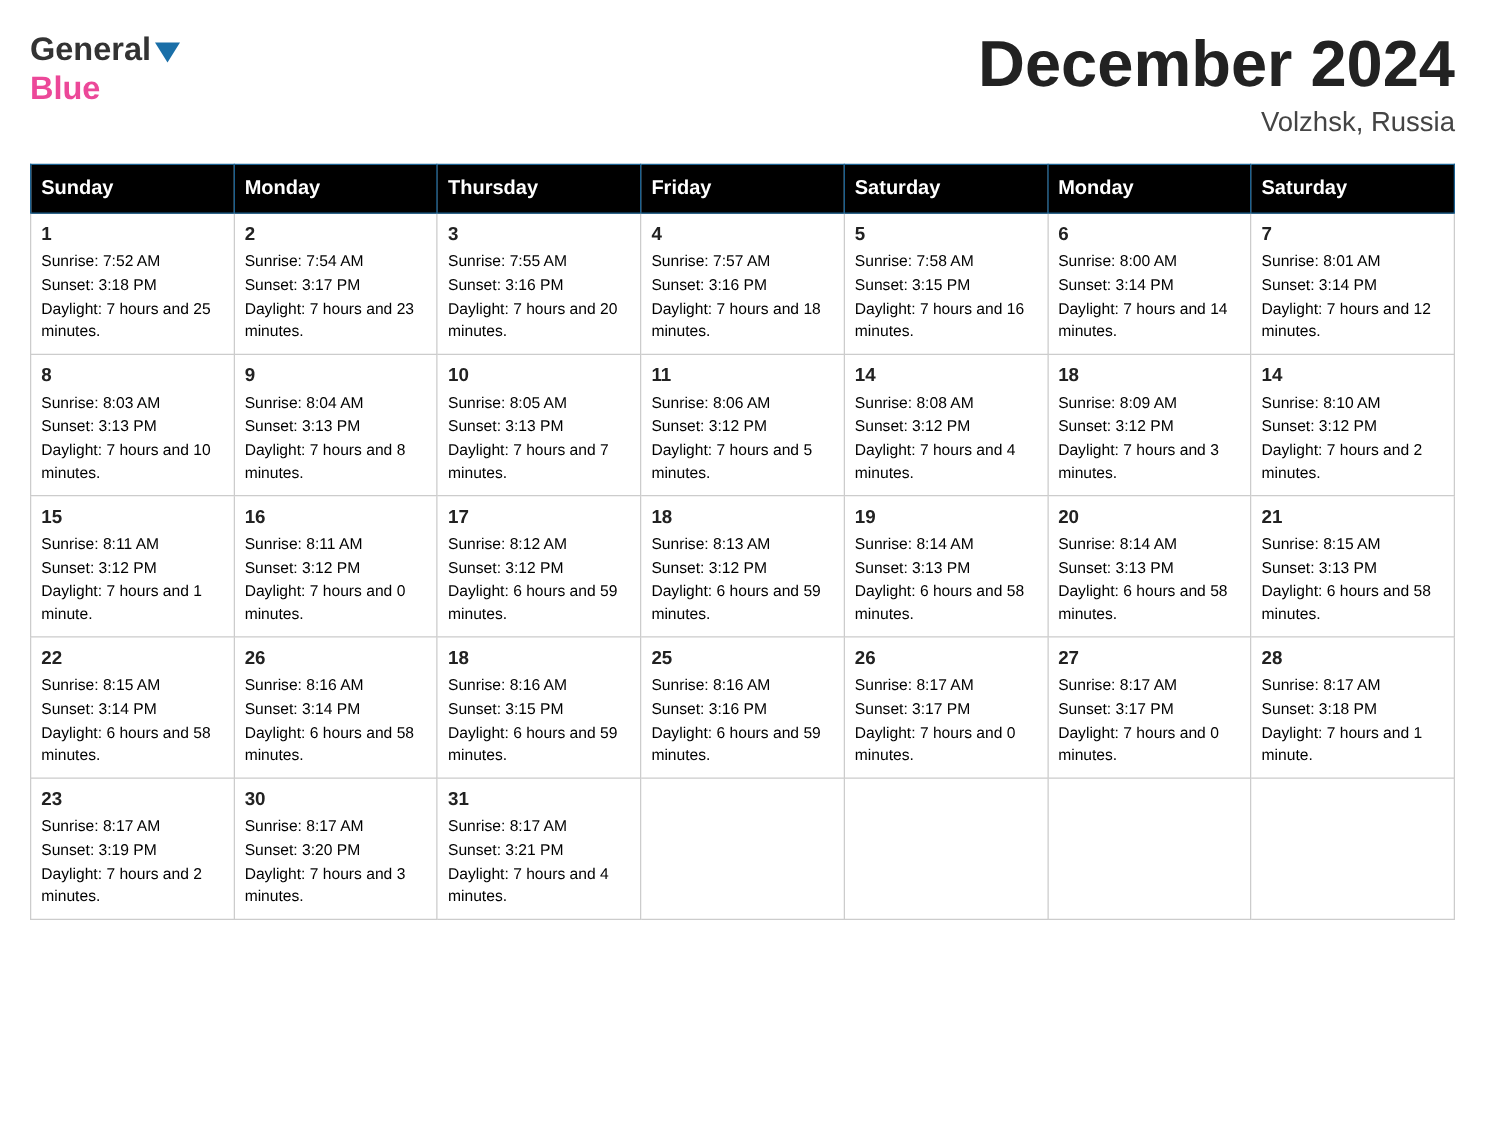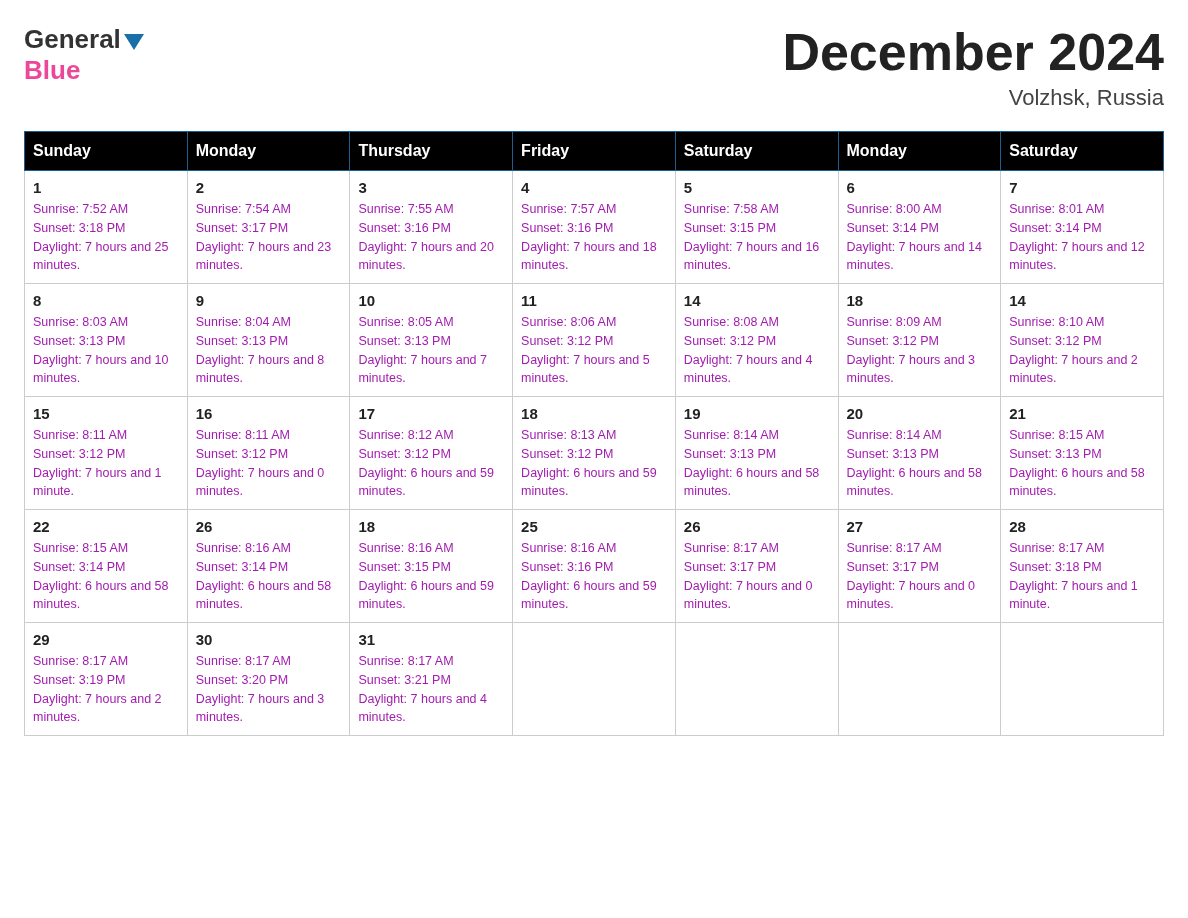--- a/index.html
+++ b/index.html
@@ -85,21 +85,21 @@
     .day-num {
       font-size: 15px;
       font-weight: bold;
       color: #222;
       margin-bottom: 4px;
       display: block;
     }
     .day-info {
       font-size: 12.5px;
       line-height: 1.5;
-      color: #a21caf;
+      color: #000000;
     }
     .calendar tr:last-child td {
       border-bottom: 1px solid #ccc;
     }
     .empty { background: #fff; }
   </style>
 </head>
 <body>
 
 <div class="header">
@@ -244,21 +244,21 @@
           <span class="day-num">27</span>
           <div class="day-info">Sunrise: 8:17 AM<br>Sunset: 3:17 PM<br>Daylight: 7 hours and 0 minutes.</div>
         </td>
         <td>
           <span class="day-num">28</span>
           <div class="day-info">Sunrise: 8:17 AM<br>Sunset: 3:18 PM<br>Daylight: 7 hours and 1 minute.</div>
         </td>
       </tr>
       <tr>
         <td>
-          <span class="day-num">29</span>
+          <span class="day-num">23</span>
           <div class="day-info">Sunrise: 8:17 AM<br>Sunset: 3:19 PM<br>Daylight: 7 hours and 2 minutes.</div>
         </td>
         <td>
           <span class="day-num">30</span>
           <div class="day-info">Sunrise: 8:17 AM<br>Sunset: 3:20 PM<br>Daylight: 7 hours and 3 minutes.</div>
         </td>
         <td>
           <span class="day-num">31</span>
           <div class="day-info">Sunrise: 8:17 AM<br>Sunset: 3:21 PM<br>Daylight: 7 hours and 4 minutes.</div>
         </td>

